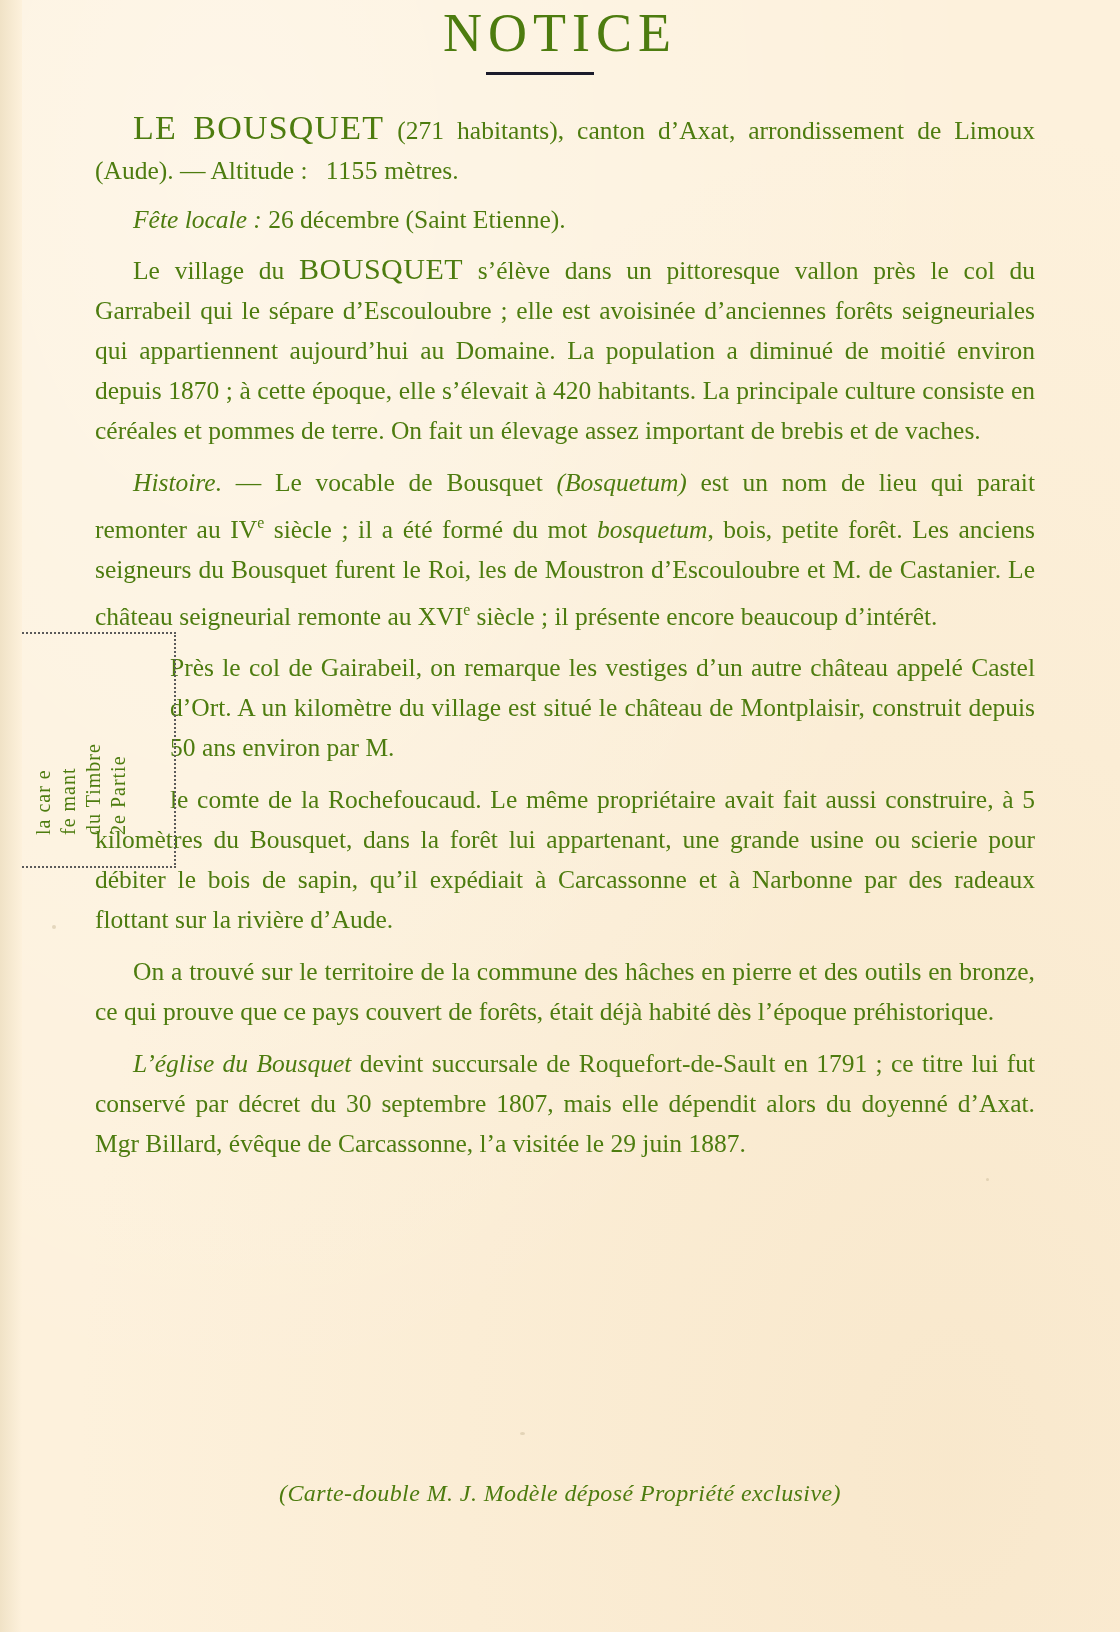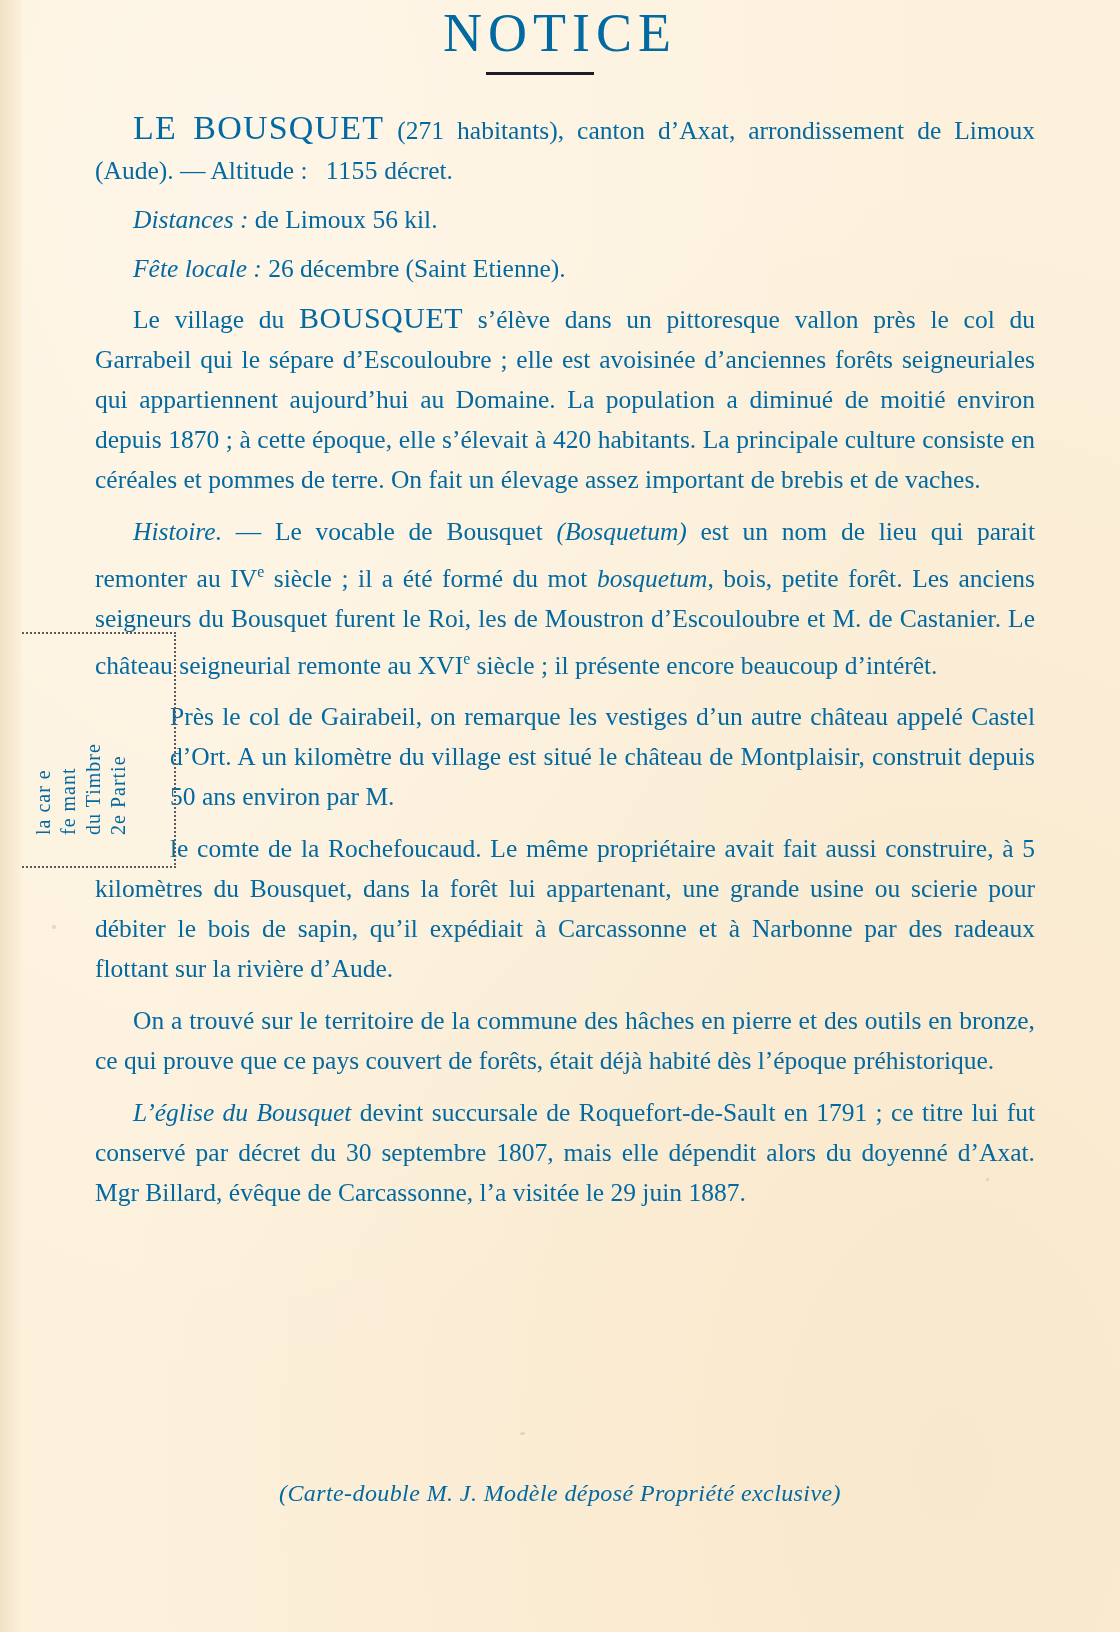--- a/index.html
+++ b/index.html
@@ -7,21 +7,21 @@
     padding: 0;
     background: #ffffff;
   }
   .page {
     position: relative;
     width: 1120px;
     height: 1632px;
     background: #fdf1dc;
     overflow: hidden;
     font-family: "Liberation Serif", serif;
-    color: #0369a1;
+    color: #4d7c0f;
   }
   
   .page::before {
     content: "";
     position: absolute;
     inset: 0;
     background:
       radial-gradient(ellipse at 20% 10%, rgba(255,255,255,0.35), rgba(255,255,255,0) 60%),
       radial-gradient(ellipse at 85% 90%, rgba(240,215,175,0.35), rgba(255,255,255,0) 65%);
     pointer-events: none;
@@ -151,27 +151,23 @@
   <div class="title-rule"></div>
 
   <div class="body-text">
 
     <p class="tight">
       <span class="head-name">LE BOUSQUET</span>
       <span>(271 habitants),</span>
       <span>canton d’Axat, arrondissement</span>
       <span>de Limoux (Aude). — Altitude :</span>
       <span class="num">1155</span>
-      <span>décret.</span>
-    </p>
-
-    <p class="tight">
-      <em>Distances :</em>
-      <span>de Limoux 56 kil.</span>
-    </p>
+      <span>mètres.</span>
+    </p>
+
 
     <p class="tight">
       <em>Fête locale :</em>
       <span>26 décembre (Saint Etienne).</span>
     </p>
 
     <p>
       <span>Le village du</span>
       <span class="big-name">BOUSQUET</span>
       <span>s’élève dans un pittoresque vallon près le col du Garrabeil qui le sépare d’Escouloubre ; elle est avoisinée d’anciennes forêts seigneuriales qui appartiennent aujourd’hui au Domaine. La population a diminué de moitié environ depuis 1870 ; à cette époque, elle s’élevait à 420 habitants. La principale culture consiste en céréales et pommes de terre. On fait un élevage assez important de brebis et de vaches.</span>

